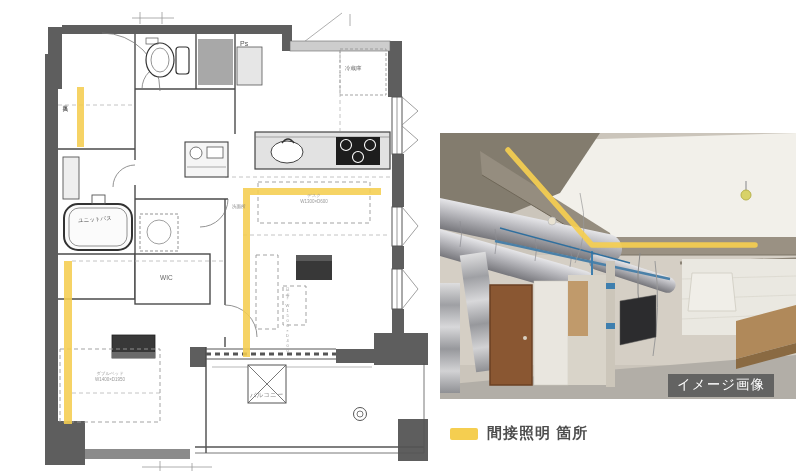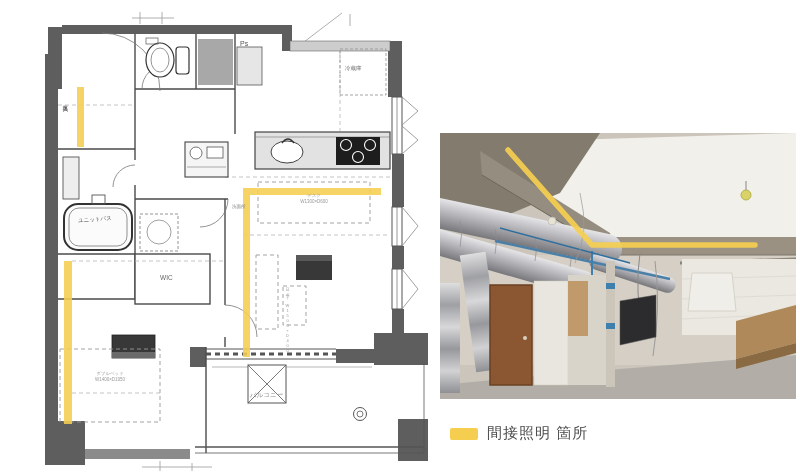--- a/index.html
+++ b/index.html
@@ -16,21 +16,21 @@
   .furn-label{color:#999;text-align:center;}
   
   .photo{left:440px;top:133px;width:356px;height:266px;background:#cbc5bb;overflow:hidden;}
   .photo svg{position:absolute;left:0;top:0;}
   .photo-caption{
     position:absolute;left:228px;top:241px;background:rgba(92,92,92,0.92);
     color:#fff;font-size:13.5px;padding:2px 9px 3px 9px;letter-spacing:1px;
   }
   
   .legend{left:450px;top:424px;display:flex;align-items:center;gap:9px;}
-  .legend-label{font-size:15px;font-weight:normal;color:#4d4d4d;letter-spacing:1px;}
+  .legend-label{font-size:15px;font-weight:bold;color:#4d4d4d;letter-spacing:1px;}
 </style>
 </head>
 <body>
 
 <div class="abs plan">
 <svg width="392" height="468" viewBox="0 0 392 468">
 
   <g stroke="#9a9a9a" stroke-width="0.8">
     <line x1="90" y1="13" x2="132" y2="13"></line>
     <line x1="98" y1="7" x2="98" y2="19"></line>
@@ -301,20 +301,21 @@
     <polygon points="296,226 356,210 356,220 296,236" fill="#8a6a42"></polygon>
   </g>
   <g>
     <line x1="306" y1="48" x2="306" y2="58" stroke="#aaa" stroke-width="1.5"></line>
     <circle cx="306" cy="62" r="5" fill="#d8d268" stroke="#b8b24e" stroke-width="1"></circle>
   </g>
   <circle cx="112" cy="88" r="4" fill="#e8e2d2" stroke="#bbb" stroke-width="0.8"></circle>
 
   <polyline points="68,17 152,112 315,112" fill="none" stroke-width="5.5" stroke-linecap="round" stroke-linejoin="round" opacity="0.92" stroke="#F5CE50"></polyline>
 </svg>
+  <div class="photo-caption">イメージ画像</div>
 </div>
 
 <div class="abs legend">
   <svg width="28" height="12">
     <rect x="0" y="0" width="28" height="12" rx="2" fill="#F5CE50"></rect>
   </svg>
   <span class="legend-label">間接照明 箇所</span>
 </div>
 
 </body></html>

